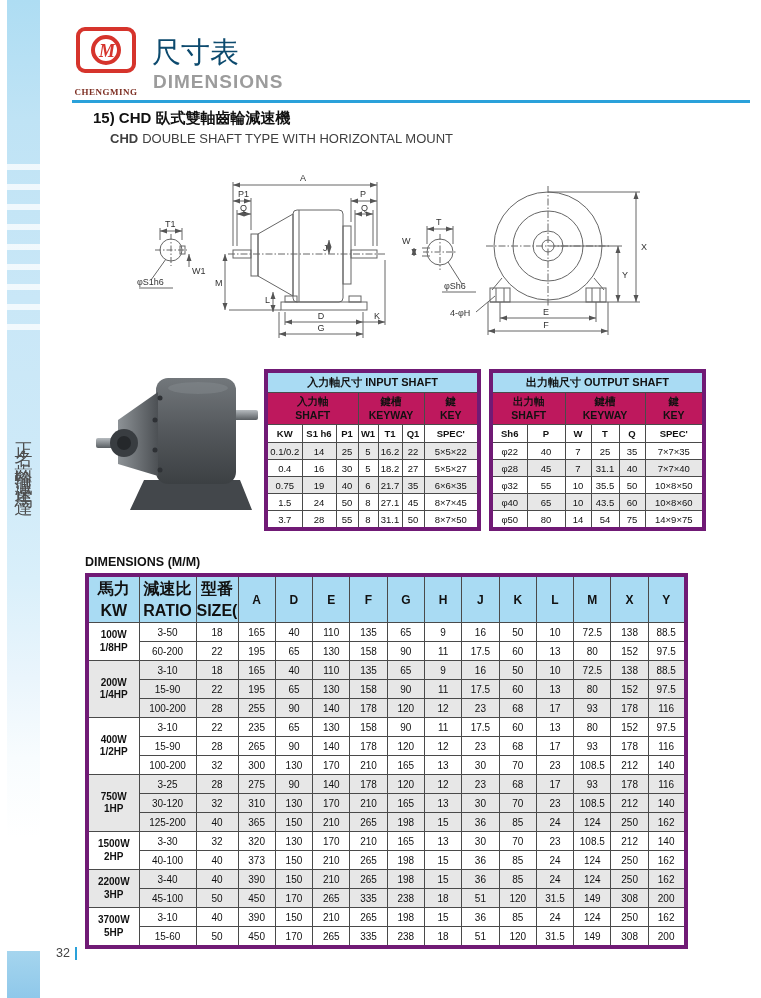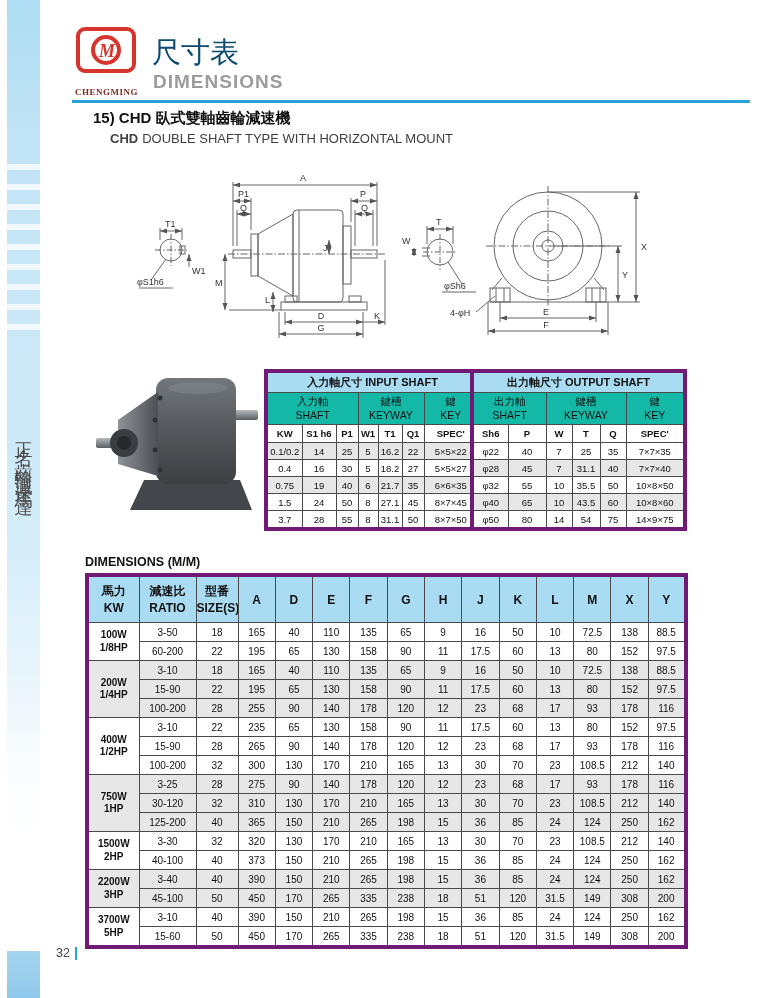--- a/index.html
+++ b/index.html
@@ -14,21 +14,21 @@
     background:repeating-linear-gradient(180deg,rgba(255,255,255,0) 0 14px,
                rgba(255,255,255,.75) 14px 20px);}
   .sidebar-text{position:absolute;top:428px;left:50%;transform:translateX(-50%);
     writing-mode:vertical-rl;font-size:18px;color:#4d4d4d;letter-spacing:7px;white-space:nowrap;}
   .sidebar-bottom{position:absolute;bottom:0;left:0;width:100%;height:47px;
     background:linear-gradient(180deg,#a5d5ee,#8fc8ea);}
 
   
   .logo{position:absolute;left:74px;top:27px;width:64px;text-align:center;}
   .logo-name{font-family:"Liberation Serif",serif;font-size:9px;font-weight:bold;
-    color:#7d2f23;letter-spacing:.5px;margin-top:1px;text-align:right;}
+    color:#7d2f23;letter-spacing:.5px;margin-top:1px;}
   .title-zh{position:absolute;left:152px;top:33px;font-size:29px;color:#0c4a6e;font-weight:500;}
   .title-en{position:absolute;left:153px;top:71px;font-size:19px;font-weight:bold;
     color:#9c9c9c;letter-spacing:1px;}
   .header-rule{position:absolute;left:72px;top:100px;width:678px;height:3px;background:#2aa1da;}
 
   .sec-zh{position:absolute;left:93px;top:109px;font-size:15px;font-weight:bold;}
   .sec-en{position:absolute;left:110px;top:131px;font-size:13px;color:#404040;}
   .sec-en b{margin-right:4px;}
 
   
@@ -40,31 +40,31 @@
   
   table{border-collapse:collapse;table-layout:fixed;position:absolute;background:#fff;
         border:4px solid #701a75;}
   th,td{border:1px solid #4a4a4a;text-align:center;vertical-align:middle;padding:0;
         overflow:hidden;white-space:nowrap;}
   tbody tr.stripe td{background:#e7e7e7;}
 
   
   .shaft-table{font-size:9.5px;}
   .input-table{left:264px;top:369px;width:213px;}
-  .output-table{left:470px;top:369px;width:213px;}
+  .output-table{left:489px;top:369px;width:213px;}
   .shaft-table .t-title th{background:#a9dbf3;font-size:11px;font-weight:bold;height:19px;}
-  .shaft-table .t-group th{background:#14b8a6;height:31px;font-weight:normal;font-size:10.5px;line-height:1.3;}
+  .shaft-table .t-group th{background:#be185d;height:31px;font-weight:bold;font-size:10.5px;line-height:1.3;}
   .shaft-table .t-cols th{height:17px;font-weight:bold;font-size:9.5px;background:#fff;}
   .shaft-table tbody td{height:16px;}
 
   
   .dim-head{position:absolute;left:85px;top:555px;font-size:12.5px;font-weight:bold;}
   .dim-table{left:85px;top:573px;width:599px;font-size:10px;}
   .dim-table thead th{background:#a9dbf3;height:45px;font-weight:bold;}
-  .dim-table thead .two div{font-size:12px;line-height:1.35;}
+  .dim-table thead .two div{font-size:16px;line-height:1.35;}
   .dim-table thead th.letter{font-size:12px;}
   .dim-table tbody td{height:18px;}
   .dim-table td.power{font-weight:bold;font-size:10px;line-height:1.25;}
 
   
   .footer{position:absolute;left:56px;top:946px;display:flex;align-items:center;}
   .footer .num{font-size:12.5px;color:#444;}
   .footer .bar{width:2px;height:13px;background:#2aa1da;margin-left:5px;}
 </style>
 </head>

